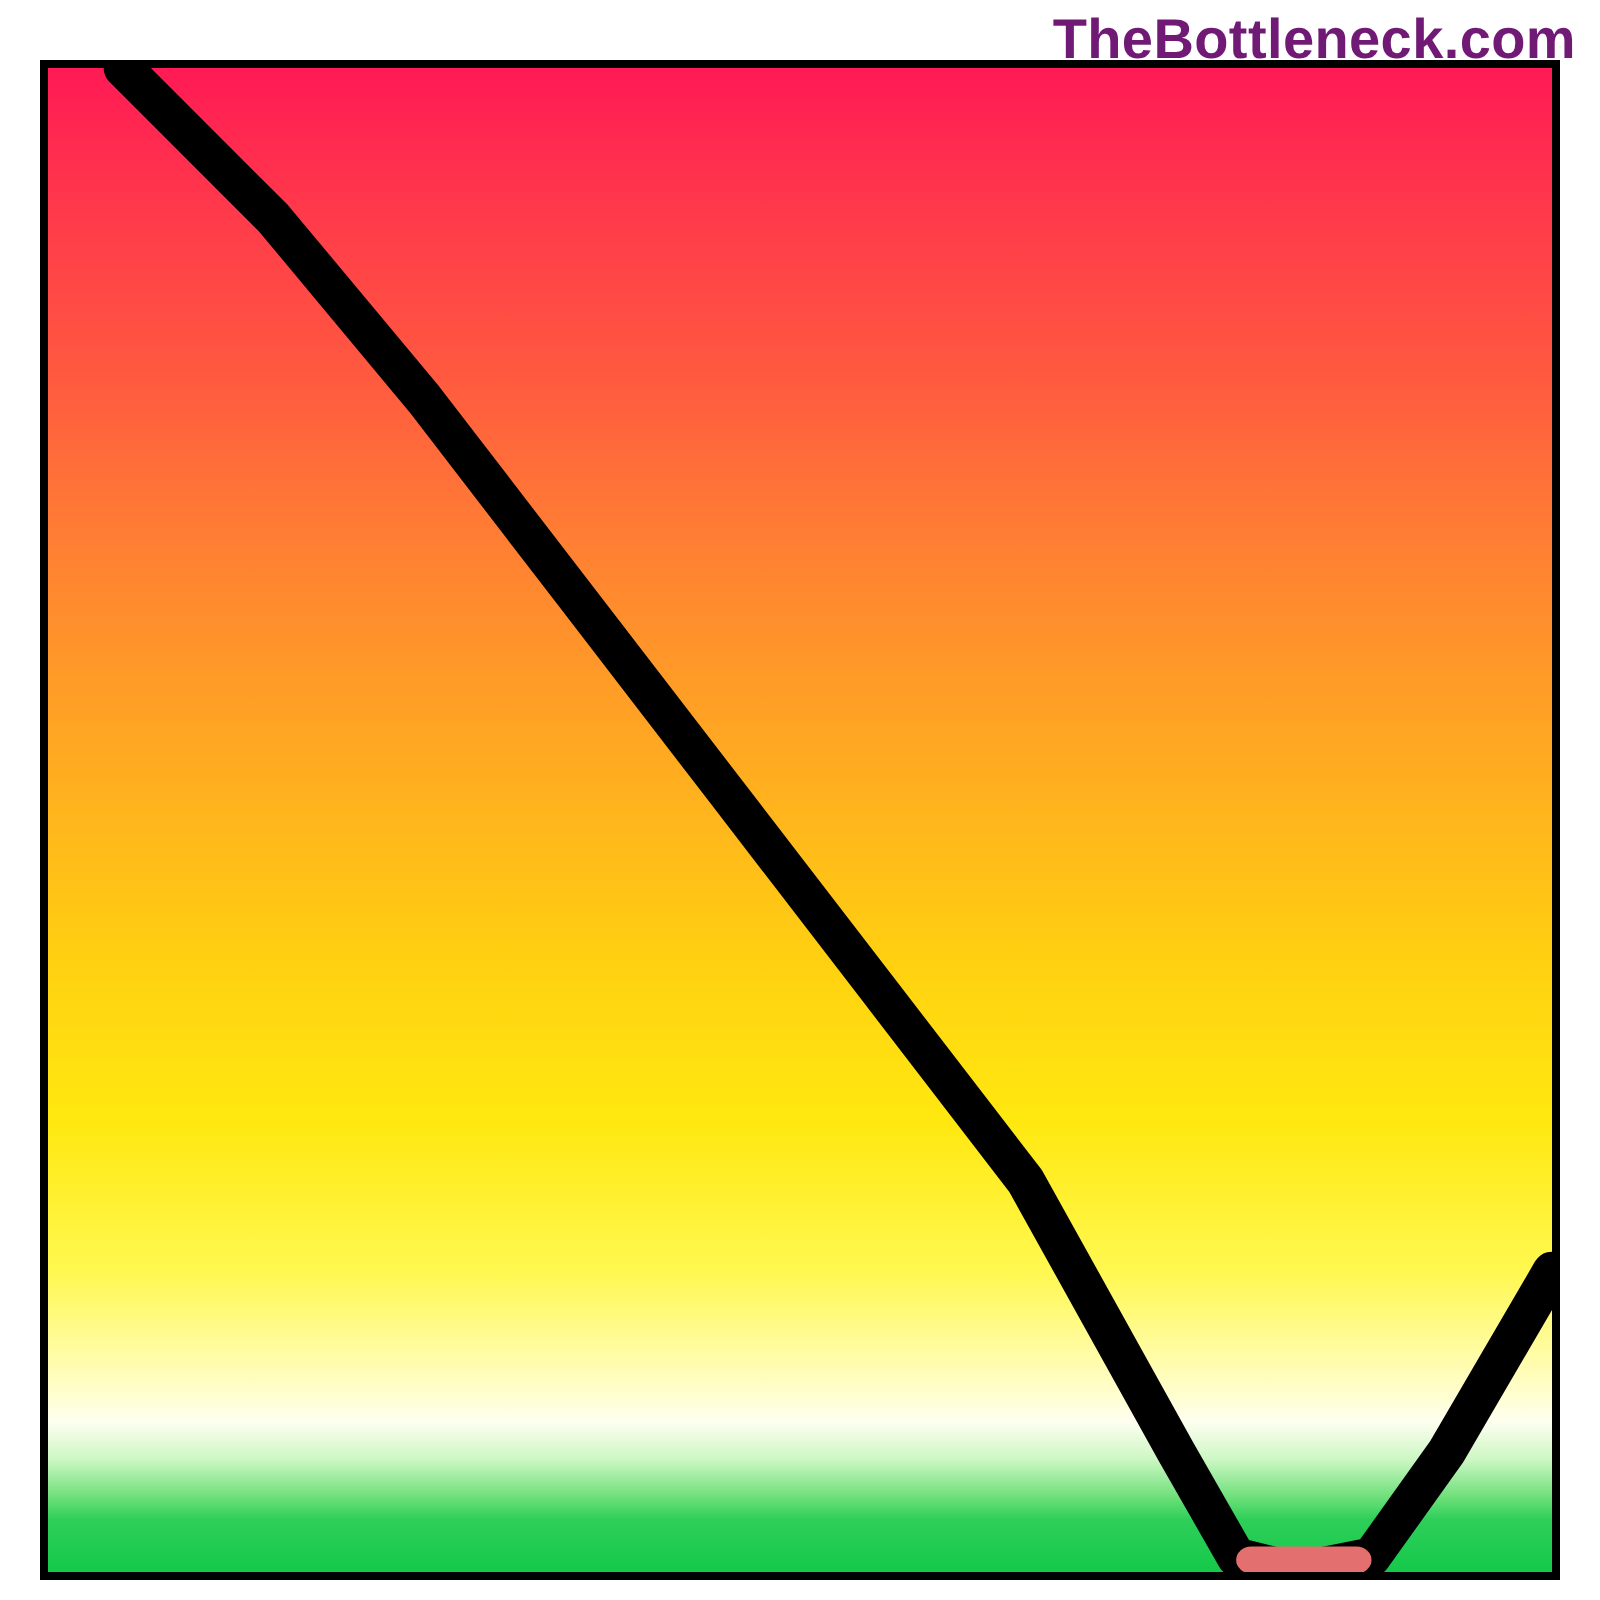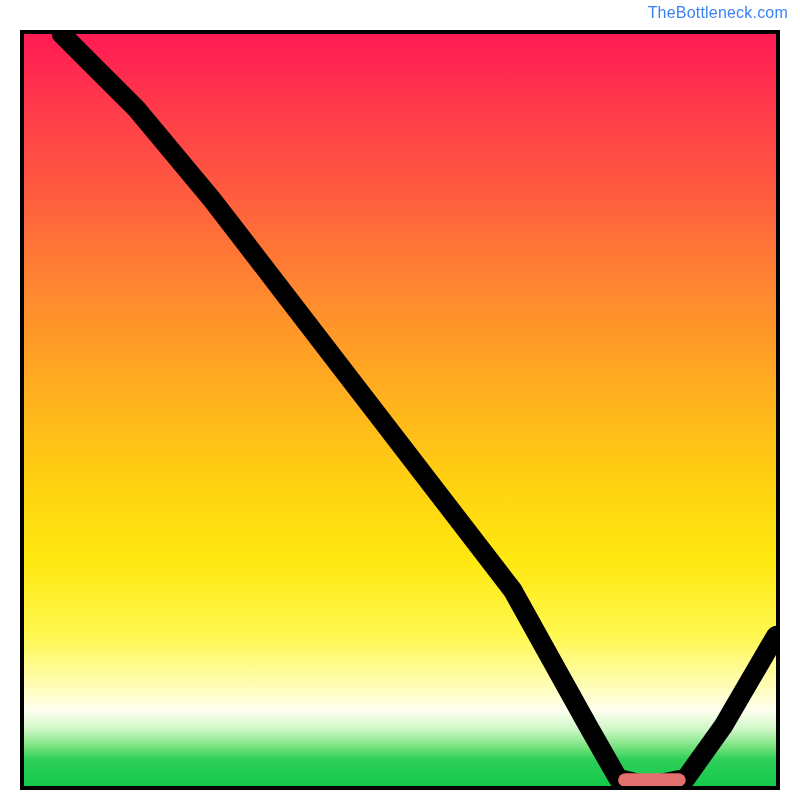--- a/index.html
+++ b/index.html
@@ -13,23 +13,23 @@
   }
   .container {
     position: relative;
     width: 800px;
     height: 800px;
   }
   .watermark {
     position: absolute;
     top: 4px;
     right: 12px;
-    font-size: 16px;
-    font-weight: 400;
-    color: #3b82f6;
+    font-size: 28px;
+    font-weight: 700;
+    color: #701a75;
     letter-spacing: 0.2px;
   }
   .plot {
     position: absolute;
     left: 20px;
     top: 30px;
     width: 760px;
     height: 760px;
     box-sizing: border-box;
     border: 4px solid #000;

